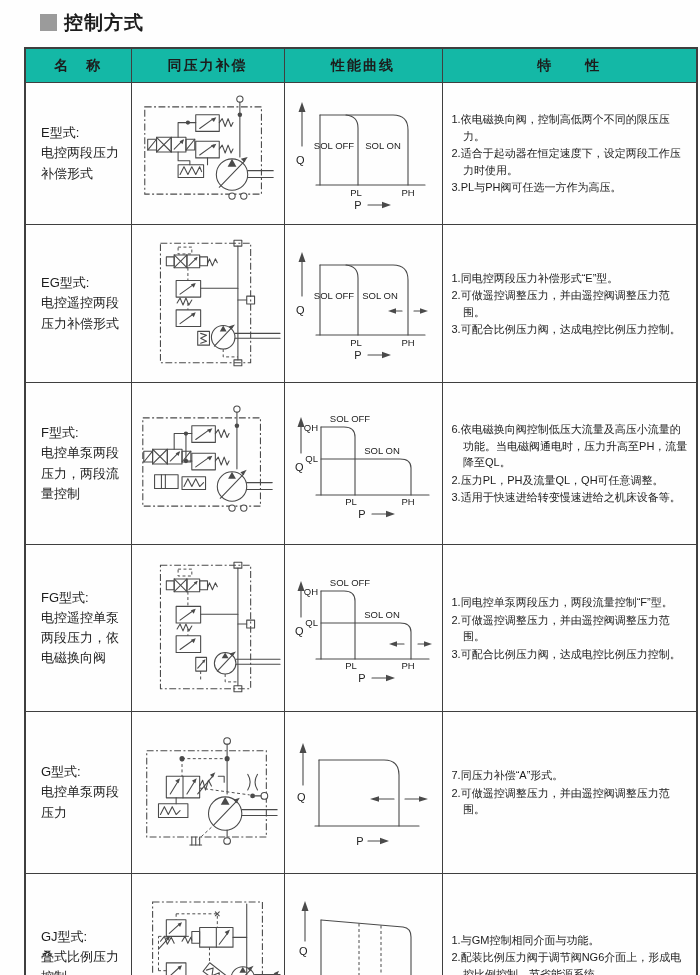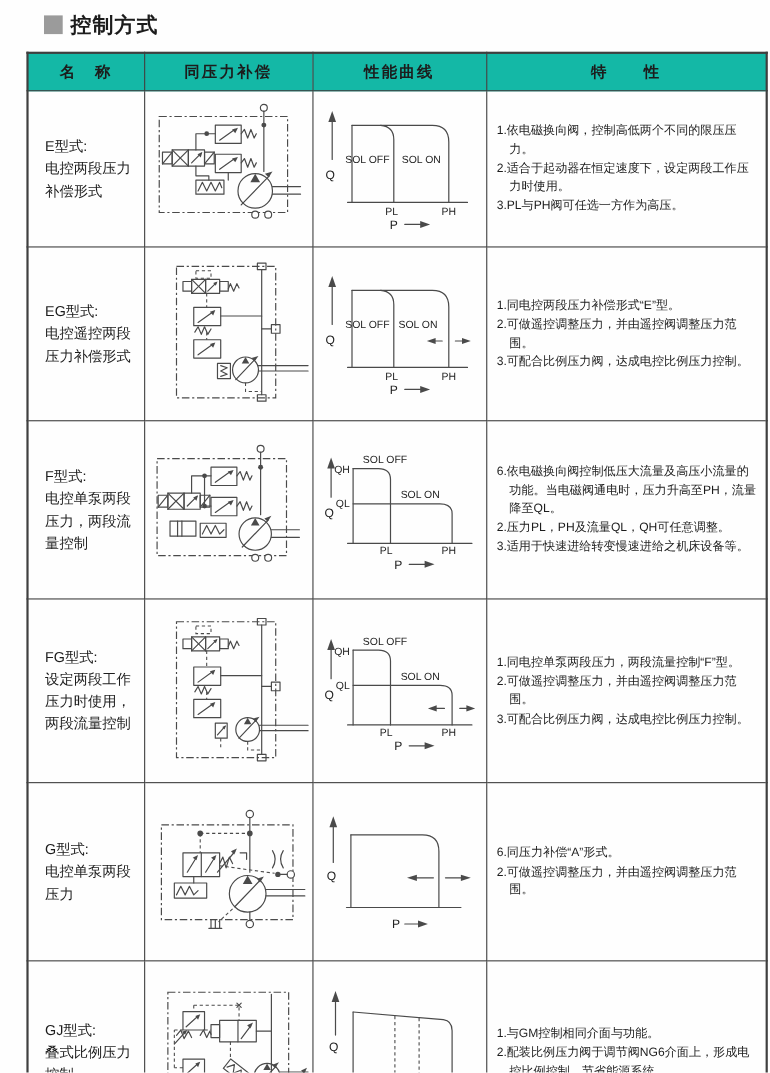--- a/index.html
+++ b/index.html
@@ -327,21 +327,21 @@
     <td class="c-feat">
       <div class="feat">6.依电磁换向阀控制低压大流量及高压小流量的功能。当电磁阀通电时，压力升高至PH，流量降至QL。</div>
       <div class="feat">2.压力PL，PH及流量QL，QH可任意调整。</div>
       <div class="feat">3.适用于快速进给转变慢速进给之机床设备等。</div>
     </td>
   </tr>
 
   <tr class="r4">
     <td class="c-name">
       <div>FG型式:</div>
-      <div>设定两段工作压力时使用，两段流量控制</div>
+      <div>电控遥控单泵两段压力，依电磁换向阀</div>
     </td>
     <td class="c-sym">
       <svg width="150" height="140" viewBox="0 0 153 140">
         <rect class="dd" x="28" y="8" width="92" height="126"></rect>
         <g>
               <rect class="s" x="103" y="5" width="8" height="6"></rect>
               <line class="s" x1="107" y1="11" x2="107" y2="131"></line>
               <rect class="s" x="103" y="131" width="8" height="6"></rect>
             </g>
         <g>
@@ -507,21 +507,21 @@
               <polygon class="f" points="140,68 131,65.2 131,70.8"></polygon>
         </g>
         <g>
           <text class="cax" x="72" y="114" text-anchor="middle">P</text>
           <line class="s" x1="80" y1="110" x2="94" y2="110"></line>
               <polygon class="f" points="101,110 92,106.8 92,113.2"></polygon>
         </g>
       </svg>
     </td>
     <td class="c-feat">
-      <div class="feat">6.同压力补偿“A”形式。</div>
+      <div class="feat">7.同压力补偿“A”形式。</div>
       <div class="feat">2.可做遥控调整压力，并由遥控阀调整压力范围。</div>
     </td>
   </tr>
 
   <tr class="r6">
     <td class="c-name">
       <div>GJ型式:</div>
       <div>叠式比例压力控制</div>
     </td>
     <td class="c-sym">

